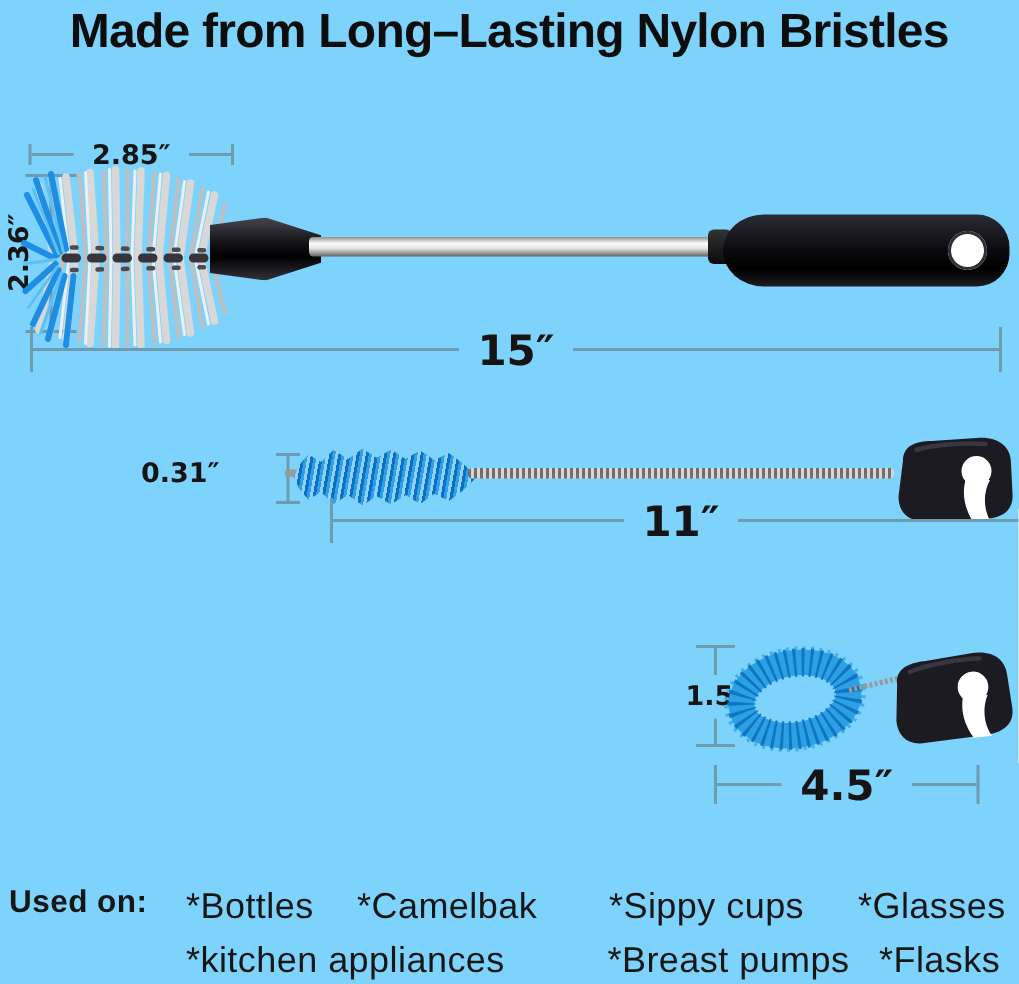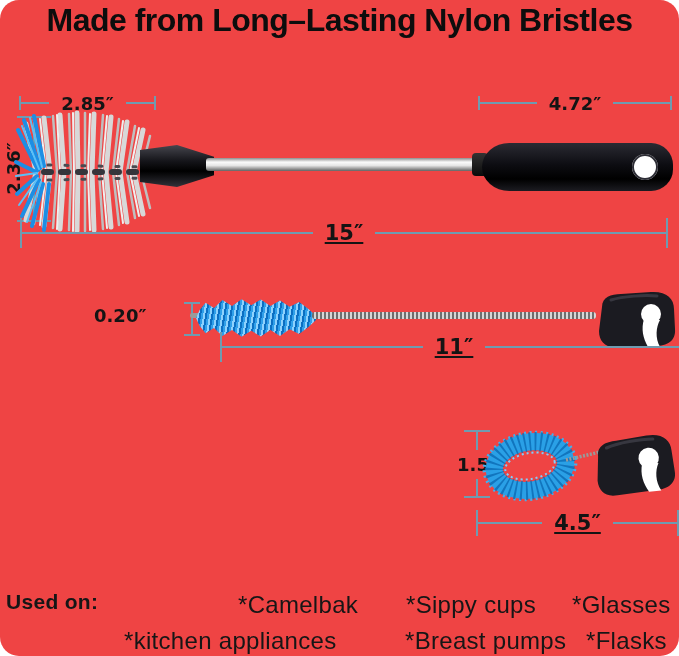--- a/index.html
+++ b/index.html
@@ -1,26 +1,26 @@
 <!DOCTYPE html>
 <html style="--dim: #6f9bb0; --ink: #141414; --blue: #1d8ee4; --handle: #1b1b21;"><head>
 <meta charset="utf-8">
 <style>
   html,body{margin:0;padding:0;background:#fff;}
-  .canvas{position:relative;width:679px;height:656px;background:#ef4444;overflow:hidden;
-          font-family:"DejaVu Sans",sans-serif;color:var(--ink,#141414);border-radius:19px;}
+  .canvas{position:relative;width:679px;height:656px;background:#7dd3fc;overflow:hidden;
+          font-family:"DejaVu Sans",sans-serif;color:var(--ink,#141414);}
   .title{position:absolute;top:2px;left:0;width:679px;text-align:center;
          font-family:"Liberation Sans",sans-serif;font-weight:bold;font-size:32px;
          letter-spacing:-0.5px;white-space:nowrap;color:#0d0d0d;}
   
   .hdim{position:absolute;display:flex;align-items:center;}
   .hdim .t{width:2px;background:var(--dim,#6f9bb0);flex:0 0 auto;}
   .hdim .seg{flex:1;height:2px;background:var(--dim,#6f9bb0);}
   .lbl{padding:0 12px;font-weight:600;font-size:18px;white-space:nowrap;color:var(--ink,#141414);}
-  .lbl.big{font-size:21px;text-decoration:underline;}
+  .lbl.big{font-size:28px;}
   .h14{height:14px;} .h26{height:26px;} .h30{height:30px;}
   
   .vdim{position:absolute;display:flex;flex-direction:column;align-items:center;}
   .vdim .t{height:2px;background:var(--dim,#6f9bb0);flex:0 0 auto;}
   .vdim .seg{width:2px;flex:1;background:var(--dim,#6f9bb0);}
   .w34{width:34px;} .w26{width:26px;} .w16{width:16px;}
   .vdim .lbl{padding:4px 0;}
   .rotlbl{position:absolute;left:-27px;top:158px;width:80px;text-align:center;
           transform:rotate(-90deg);font-weight:600;font-size:18px;white-space:nowrap;}
   
@@ -58,27 +58,20 @@
   <div class="title">Made from Long–Lasting Nylon Bristles</div>
 
   <div class="hdim" style="left:19px;top:92px;width:137px;height:22px;">
     <i class="t h14"></i>
     <i class="seg"></i>
     <span class="lbl">2.85″</span>
     <i class="seg"></i>
     <i class="t h14"></i>
   </div>
 
-  <div class="hdim" style="left:478px;top:92px;width:194px;height:22px;">
-    <i class="t h14"></i>
-    <i class="seg"></i>
-    <span class="lbl">4.72″</span>
-    <i class="seg"></i>
-    <i class="t h14"></i>
-  </div>
 
   <div class="vdim" style="left:17px;top:116px;width:34px;height:106px;">
     <i class="t w34"></i>
     <i class="seg"></i>
     <i class="t w34"></i>
   </div>
   <div class="rotlbl">2.36″</div>
 
   <svg class="handle-svg" style="left:14px;top:110px;" width="150" height="124" viewBox="0 0 150 124">
     <g stroke-linecap="round" fill="none">
@@ -104,21 +97,21 @@
   </div>
 
   <div class="hdim" style="left:20px;top:218px;width:648px;height:30px;">
     <i class="t h30"></i>
     <i class="seg"></i>
     <span class="lbl big">15″</span>
     <i class="seg"></i>
     <i class="t h30"></i>
   </div>
 
-  <span class="lbl" style="position:absolute;left:94px;top:305px;padding:0;">0.20″</span>
+  <span class="lbl" style="position:absolute;left:94px;top:305px;padding:0;">0.31″</span>
   <div class="vdim" style="left:184px;top:302px;width:16px;height:34px;">
     <i class="t w16"></i>
     <i class="seg"></i>
     <i class="t w16"></i>
   </div>
 
   <div class="nub"></div>
   <div class="bluebrush"></div>
   <div class="wire"></div>
 
@@ -155,29 +148,30 @@
     <path d="M96,36 L130,28" stroke="#9a9a9a" stroke-width="3.5" stroke-dasharray="2 1.5" fill="none"></path>
   </svg>
 
   <svg class="handle-svg" style="left:586px;top:434px;transform:rotate(-6deg);" width="90" height="64" viewBox="0 0 88 62">
     <path style="fill:var(--handle,#1b1b21)" d="M13,18 C13,8 22,5 32,5 L62,3 C77,2 85,9 85,20 L86,40 C87,52 78,57 66,57 L28,58 C16,59 10,52 10,42 Z"></path>
     <path stroke="#4b4b55" stroke-width="3" fill="none" opacity="0.6" stroke-linecap="round" d="M22,11 C34,7 56,6 68,7"></path>
     <circle cx="62" cy="25" r="10" fill="#fff"></circle>
     <path fill="#fff" d="M55,30 C52,40 54,49 59,58 L71,58 C66,49 67,38 71,31 Z"></path>
   </svg>
 
-  <div class="hdim" style="left:476px;top:510px;width:203px;height:26px;">
+  <div class="hdim" style="left:476px;top:510px;width:177px;height:26px;">
     <i class="t h26"></i>
     <i class="seg"></i>
     <span class="lbl big">4.5″</span>
     <i class="seg"></i>
     <i class="t h26"></i>
   </div>
 
   <span class="usedon bold" style="left:6px;top:590px;">Used on:</span>
+  <span class="usedon" style="left:124px;top:591px;">*Bottles</span>
   <span class="usedon" style="left:238px;top:591px;">*Camelbak</span>
   <span class="usedon" style="left:572px;top:591px;">*Glasses</span>
   <span class="usedon" style="left:406px;top:591px;">*Sippy cups</span>
   <span class="usedon" style="left:124px;top:627px;">*kitchen appliances</span>
   <span class="usedon" style="left:405px;top:627px;">*Breast pumps</span>
   <span class="usedon" style="left:586px;top:627px;">*Flasks</span>
 
 </div>
 
 </body></html>

